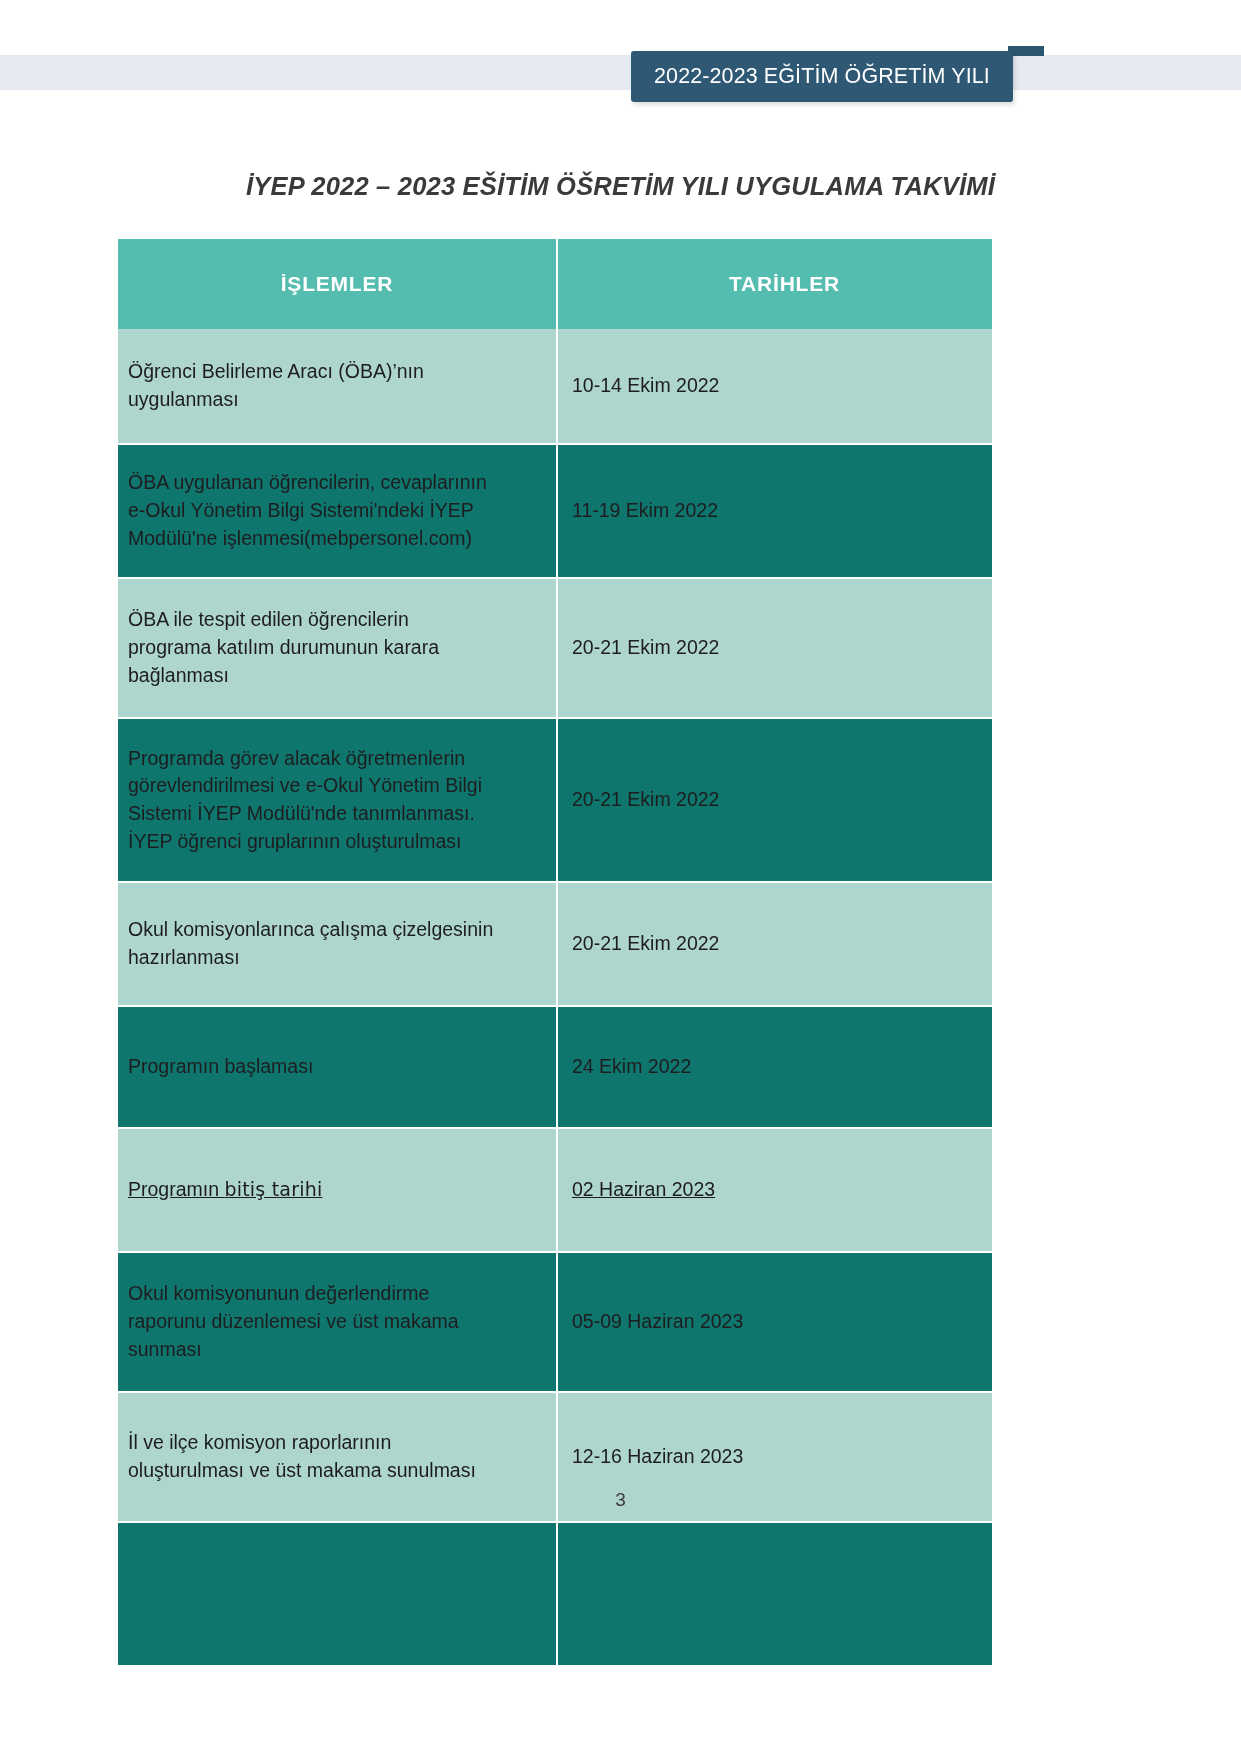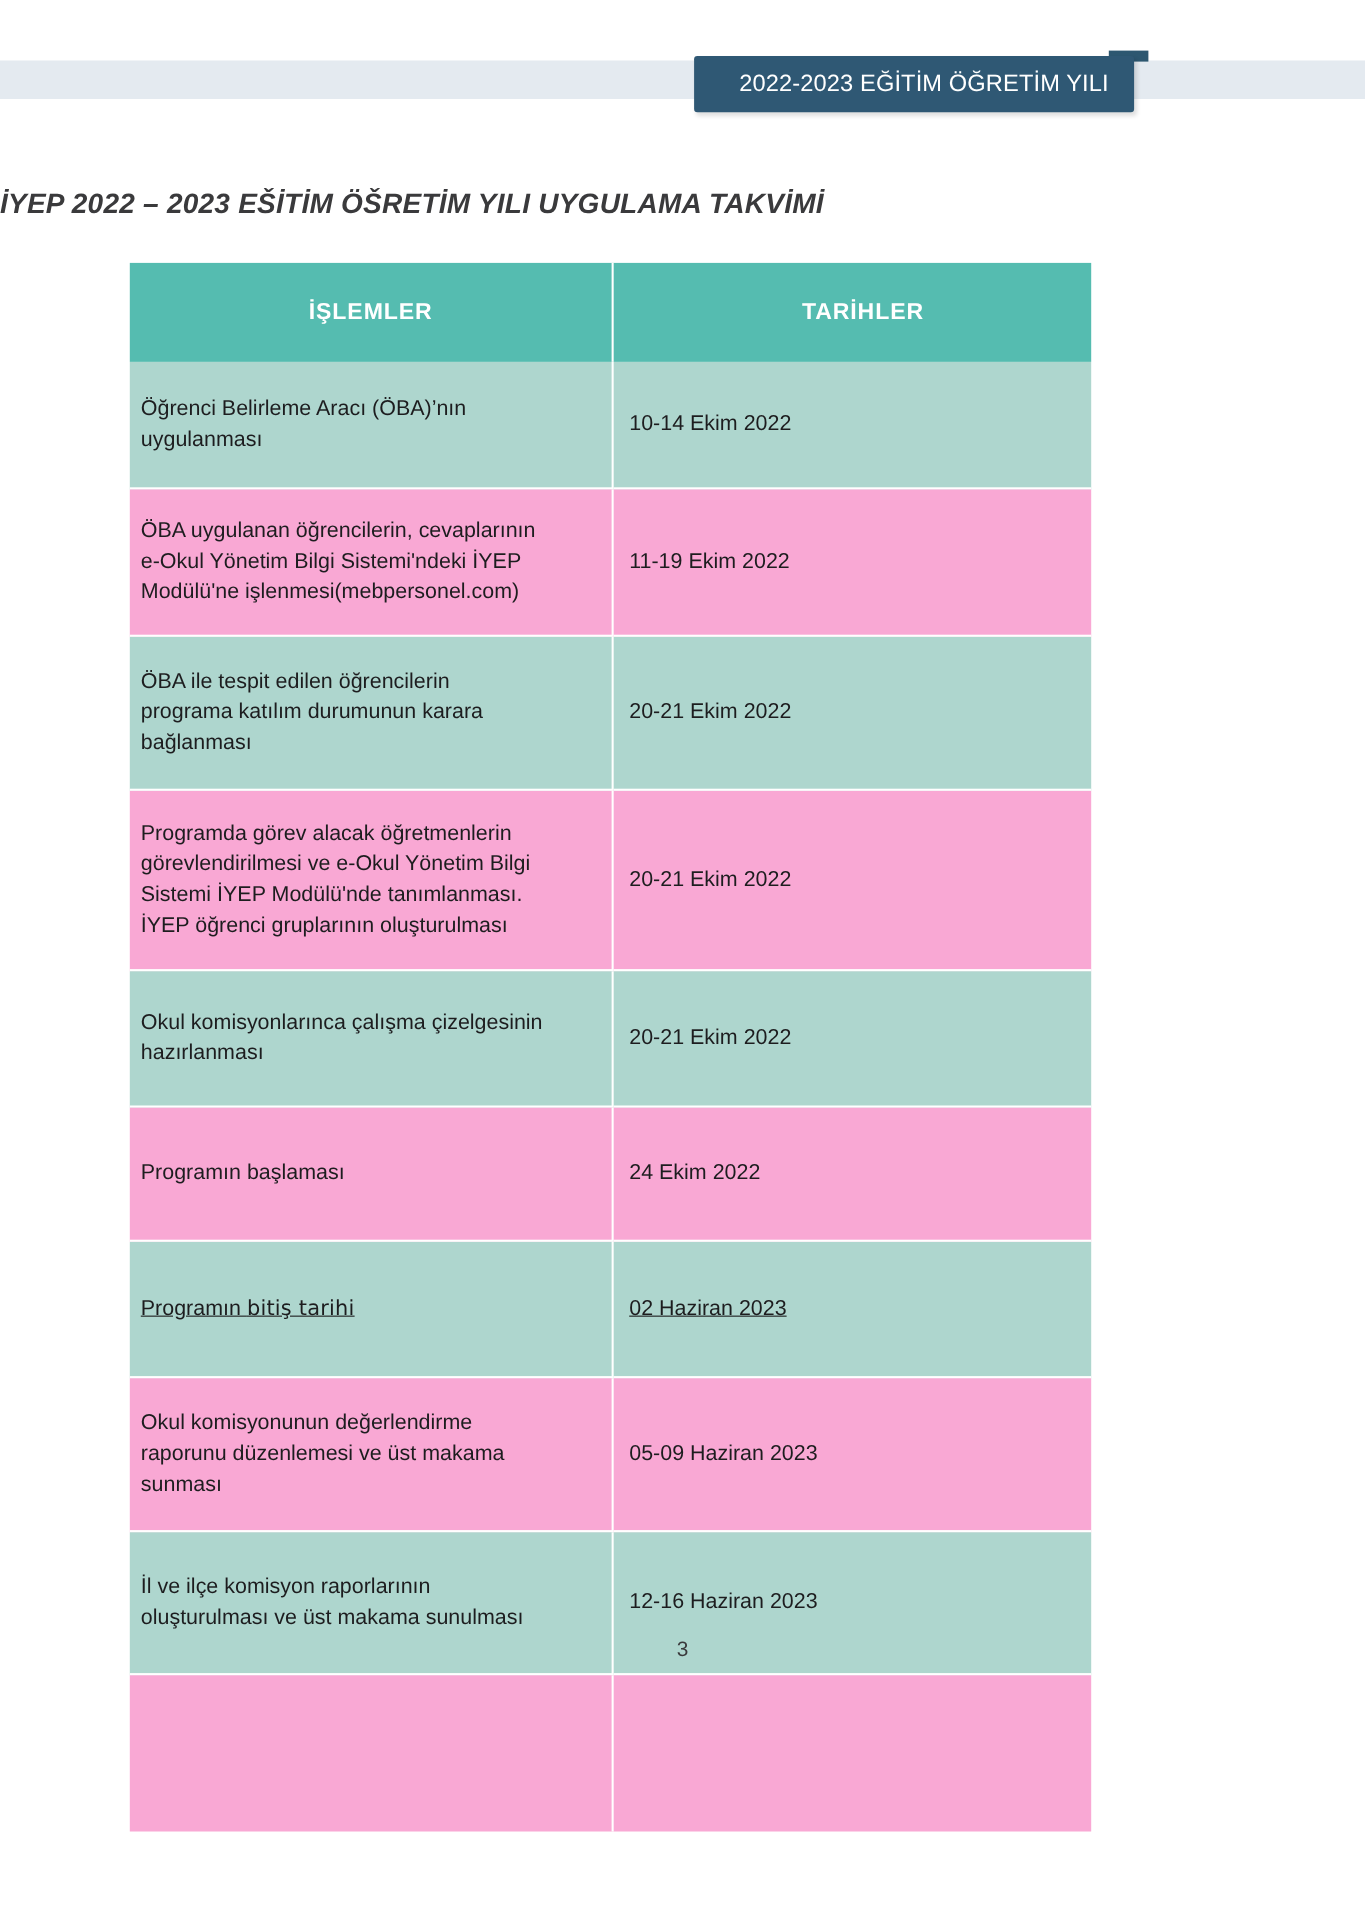--- a/index.html
+++ b/index.html
@@ -37,37 +37,36 @@
     left: 631px;
     top: 51px;
     width: 382px;
     height: 51px;
     background: #2f5874;
     border-radius: 3px;
     box-shadow: 2px 3px 4px rgba(0,0,0,0.13);
     display: flex;
     align-items: center;
     justify-content: center;
-    padding-left: 18px;
   }
   .header-box-text {
     color: #ffffff;
     font-size: 21.5px;
     letter-spacing: 0.1px;
     white-space: nowrap;
     font-family: "Liberation Sans", sans-serif;
   }
 
   
   .doc-title {
     position: absolute;
     left: 0;
     top: 172px;
     width: 1241px;
-    text-align: left;
+    text-align: center;
     font-size: 25.5px;
     font-weight: bold;
     font-style: italic;
     color: #3a3a3c;
     letter-spacing: 0.2px;
     font-family: "Liberation Sans", sans-serif;
   }
 
   
   .calendar-table {
@@ -102,21 +101,21 @@
     border-right: 2px solid #ffffff;
     border-bottom: 2px solid #ffffff;
     font-size: 19.5px;
     color: #1d1d1f;
     line-height: 1.42;
     font-family: "Liberation Sans", sans-serif;
   }
   .calendar-table td:last-child { border-right: none; margin-top: 32px; }
 
   .calendar-table tr.shade-dark td { background: #aed6ce; }
-  .calendar-table tr.shade-light td { background: #f9a8d4; }
+  .calendar-table tr.shade-light td { background: #0f766e; }
 
   td.cell-islem {
     padding: 14px 24px 14px 10px;
     text-align: justify;
     text-justify: inter-word;
   }
   td.cell-tarih {
     padding: 14px 10px 14px 14px;
     text-align: left;
   }

